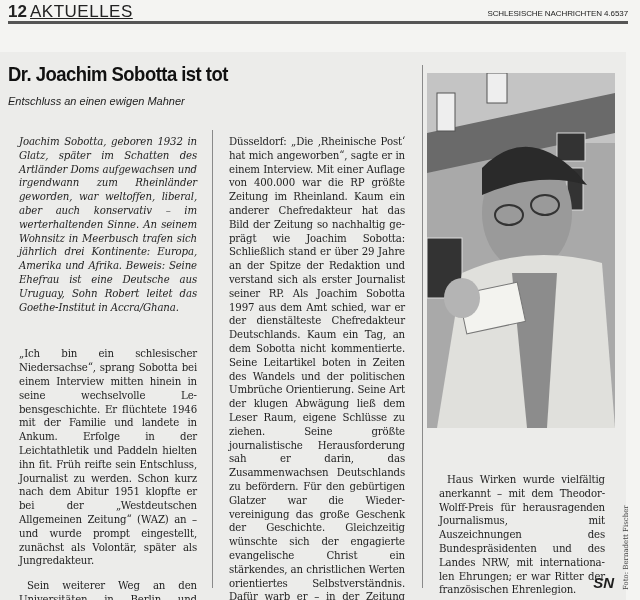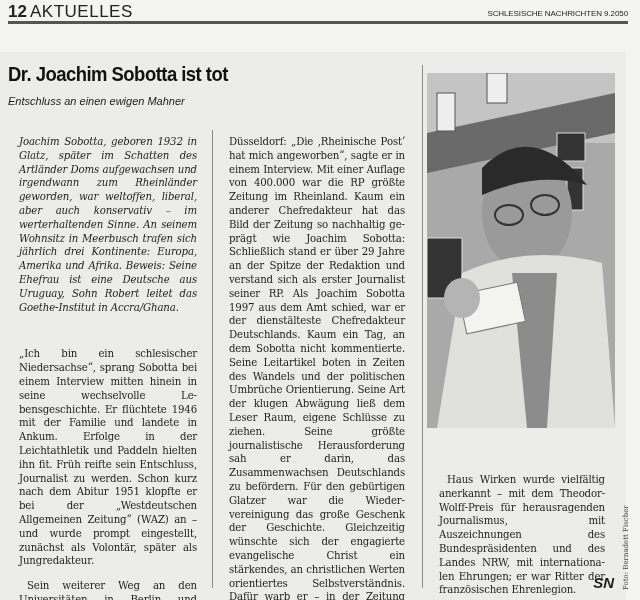--- a/index.html
+++ b/index.html
@@ -12,21 +12,21 @@
   }
   .masthead {
     position: absolute; left: 8px; top: 2px; width: 620px; height: 22px;
   }
   .page-num {
     position: absolute; left: 0; top: 0;
     font-family: "Liberation Sans", sans-serif; font-weight: bold; font-size: 17px; color: #222; text-align: right;
   }
   .section {
     position: absolute; left: 22px; top: 0;
-    font-family: "Liberation Sans", sans-serif; font-size: 17px; color: #222; letter-spacing: 0.5px;
+    font-family: "Liberation Sans", sans-serif; font-size: 17px; color: #222; letter-spacing: 0.5px; text-decoration: underline;
   }
   .pub {
     position: absolute; right: 0; top: 7px;
     font-family: "Liberation Sans", sans-serif; font-size: 8px; color: #222; letter-spacing: -0.1px;
   }
   .rule {
     position: absolute; left: 8px; top: 21px; width: 620px; height: 3px; background: #555;
   }
   .article-bg {
     position: absolute; left: 0; top: 52px; width: 626px; height: 548px;
@@ -70,21 +70,21 @@
     font-family: "Liberation Sans", sans-serif; font-style: italic; font-weight: bold; font-size: 15px;
   }
 </style>
 </head>
 <body>
 
 <div>
   <div class="masthead">
     <span class="page-num">12</span>
     <span class="section">AKTUELLES</span>
-    <span class="pub">SCHLESISCHE NACHRICHTEN 9.2050</span>
+    <span class="pub">SCHLESISCHE NACHRICHTEN 4.6537</span>
   </div>
   <div class="rule"></div>
 </div>
 
 <div class="article-bg"></div>
 
 <h1 class="headline" style="margin:0;">Dr. Joachim Sobotta ist tot</h1>
 <div class="subhead">Entschluss an einen ewigen Mahner</div>
 
 <div class="col col1">

